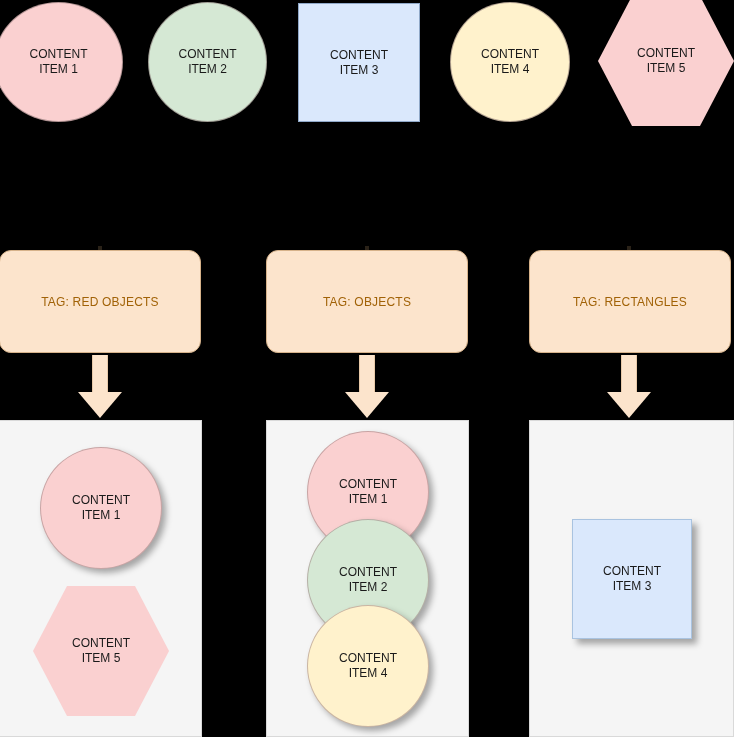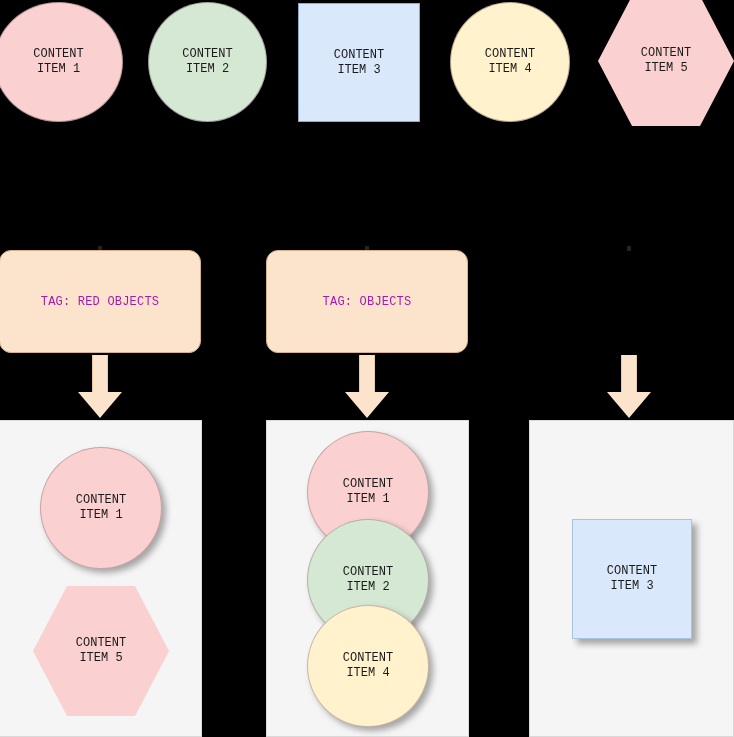--- a/index.html
+++ b/index.html
@@ -6,21 +6,21 @@
     margin: 0;
     padding: 0;
     background: #000000;
   }
   #canvas {
     position: relative;
     width: 734px;
     height: 737px;
     background: #000000;
     overflow: hidden;
-    font-family: Liberation Mono, monospace;
+    font-family: Liberation Sans, sans-serif;
   }
 
   
   .shape-label {
     position: relative;
     z-index: 3;
     color: #1a1a1a;
     font-size: 12px;
     line-height: 15px;
     text-align: center;
@@ -53,21 +53,21 @@
   .tag-box {
     position: absolute;
     box-sizing: border-box;
     border: 1px solid #d6b28a;
     border-radius: 12px;
     display: flex;
     align-items: center;
     justify-content: center;
   }
   .tag-label {
-    color: #a21caf;
+    color: #a16207;
     font-size: 12px;
     letter-spacing: 0.2px;
     pointer-events: none;
   }
   .tag-stub {
     position: absolute;
     width: 4px;
     height: 5px;
     background: #2a2218;
   }
@@ -161,20 +161,23 @@
   <div class="tag-box" style="left:-1px; top:250px; width:202px; height:103px; background:#fce4cc;">
     <span class="tag-label">TAG: RED OBJECTS</span>
   </div>
 
   <div class="tag-stub" style="left:365px; top:246px;"></div>
   <div class="tag-box" style="left:266px; top:250px; width:202px; height:103px; background:#fce4cc;">
     <span class="tag-label">TAG: OBJECTS</span>
   </div>
 
   <div class="tag-stub" style="left:627px; top:246px;"></div>
+  <div class="tag-box" style="left:529px; top:250px; width:202px; height:103px; background:#fce4cc;">
+    <span class="tag-label">TAG: RECTANGLES</span>
+  </div>
 
   <div class="arrow" style="left:78px; top:355px; height:63px;">
     <div class="arrow-shaft" style="height:38px;"></div>
     <div class="arrow-head" style="top:37px;"></div>
   </div>
 
   <div class="arrow" style="left:345px; top:355px; height:63px;">
     <div class="arrow-shaft" style="height:38px;"></div>
     <div class="arrow-head" style="top:37px;"></div>
   </div>

